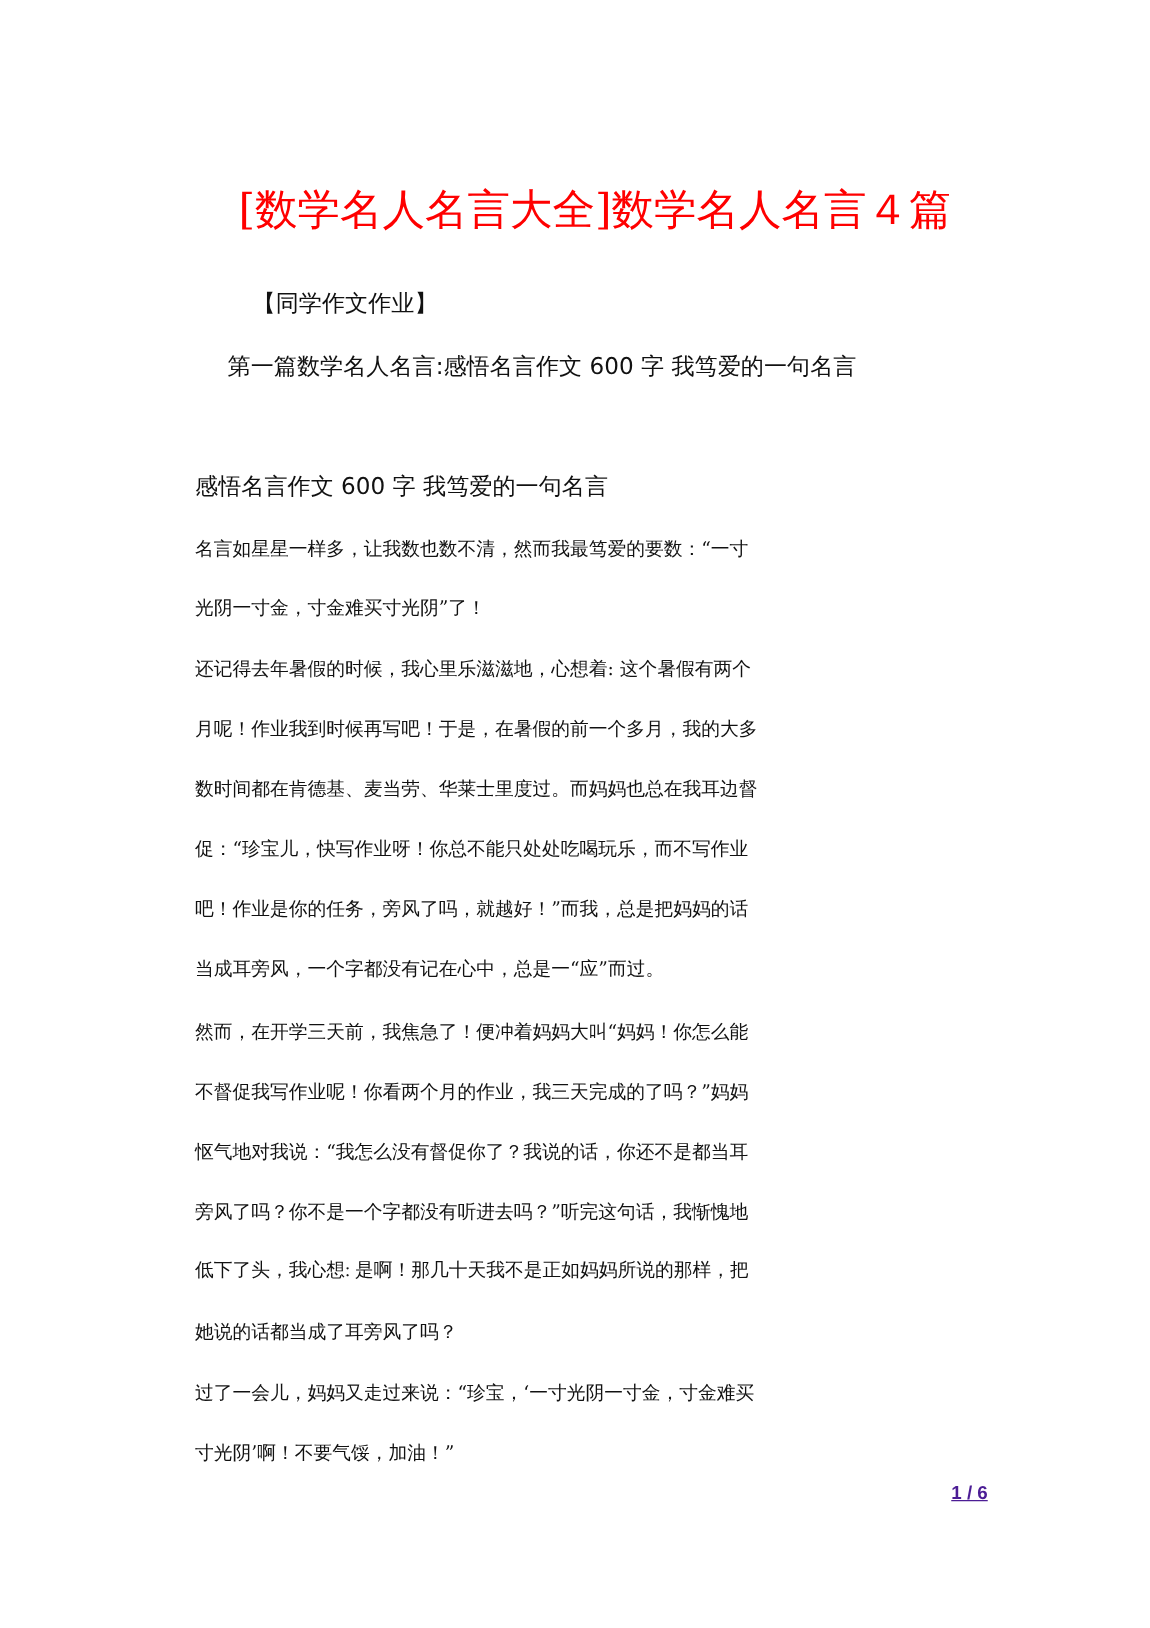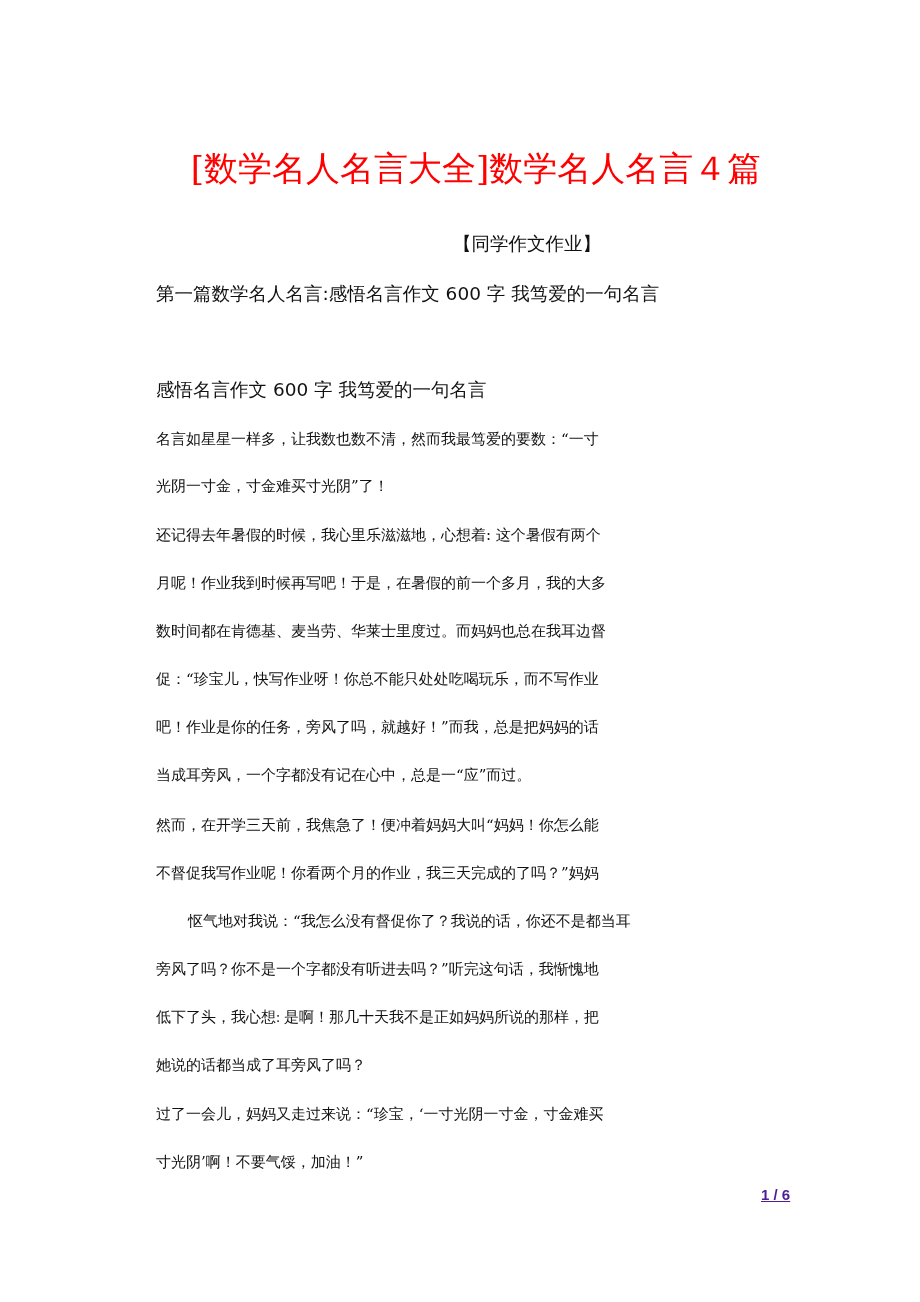--- a/index.html
+++ b/index.html
@@ -10,49 +10,49 @@
       font-family: "DejaVu Serif", "Liberation Serif", serif;
       font-size: 34px; color: #ff0000; line-height: 56px; letter-spacing: 0px;
       white-space: nowrap;
     }
     .line {
       position: absolute; left: 140px; width: 650px;
       font-family: "DejaVu Serif", "Liberation Serif", serif;
       font-size: 15px; color: #111111; white-space: nowrap; line-height: 30px;
     }
     .line.sans { font-family: "DejaVu Sans", "Liberation Sans", sans-serif; font-size: 18.5px; }
-    .indent { left: 186px; text-align: center; }
+    .indent { left: 186px; }
     .pagenum {
       position: absolute; left: 745px; top: 1186px;
       font-family: "Liberation Sans", "DejaVu Sans", sans-serif;
       font-size: 15px; font-weight: bold; color: #4c1d95; text-decoration: underline;
     }
   </style>
 </head>
 <body>
 
 <div class="page">
   <div class="title">[数学名人名言大全]数学名人名言４篇</div>
 
   <div class="line sans indent" style="top:229px;">【同学作文作业】</div>
-  <div class="line sans" style="top:279px;">第一篇数学名人名言:感悟名言作文 600 字  我笃爱的一句名言</div>
+  <div class="line sans" style="top:279px;margin-left:26px;">第一篇数学名人名言:感悟名言作文 600 字  我笃爱的一句名言</div>
 
   <div class="line sans" style="top:375px;">感悟名言作文 600 字  我笃爱的一句名言</div>
 
   <div class="line" style="top:424px;">名言如星星一样多，让我数也数不清，然而我最笃爱的要数：“一寸</div>
   <div class="line" style="top:471px;">光阴一寸金，寸金难买寸光阴”了！</div>
   <div class="line" style="top:520px;">还记得去年暑假的时候，我心里乐滋滋地，心想着: 这个暑假有两个</div>
   <div class="line" style="top:568px;">月呢！作业我到时候再写吧！于是，在暑假的前一个多月，我的大多</div>
   <div class="line" style="top:616px;">数时间都在肯德基、麦当劳、华莱士里度过。而妈妈也总在我耳边督</div>
   <div class="line" style="top:664px;">促：“珍宝儿，快写作业呀！你总不能只处处吃喝玩乐，而不写作业</div>
   <div class="line" style="top:712px;">吧！作业是你的任务，旁风了吗，就越好！”而我，总是把妈妈的话</div>
   <div class="line" style="top:760px;">当成耳旁风，一个字都没有记在心中，总是一“应”而过。</div>
   <div class="line" style="top:810px;">然而，在开学三天前，我焦急了！便冲着妈妈大叫“妈妈！你怎么能</div>
   <div class="line" style="top:858px;">不督促我写作业呢！你看两个月的作业，我三天完成的了吗？”妈妈</div>
-  <div class="line" style="top:906px;margin-left:32px;">怄气地对我说：“我怎么没有督促你了？我说的话，你还不是都当耳</div>
+  <div class="line" style="top:906px;">怄气地对我说：“我怎么没有督促你了？我说的话，你还不是都当耳</div>
   <div class="line" style="top:954px;">旁风了吗？你不是一个字都没有听进去吗？”听完这句话，我惭愧地</div>
   <div class="line" style="top:1002px;font-family:Liberation Serif, serif;">低下了头，我心想: 是啊！那几十天我不是正如妈妈所说的那样，把</div>
   <div class="line" style="top:1050px;">她说的话都当成了耳旁风了吗？</div>
   <div class="line" style="top:1099px;">过了一会儿，妈妈又走过来说：“珍宝，‘一寸光阴一寸金，寸金难买</div>
   <div class="line" style="top:1147px;">寸光阴’啊！不要气馁，加油！”</div>
 
   <div class="pagenum">1 / 6</div>
 </div>
 
 </body></html>

